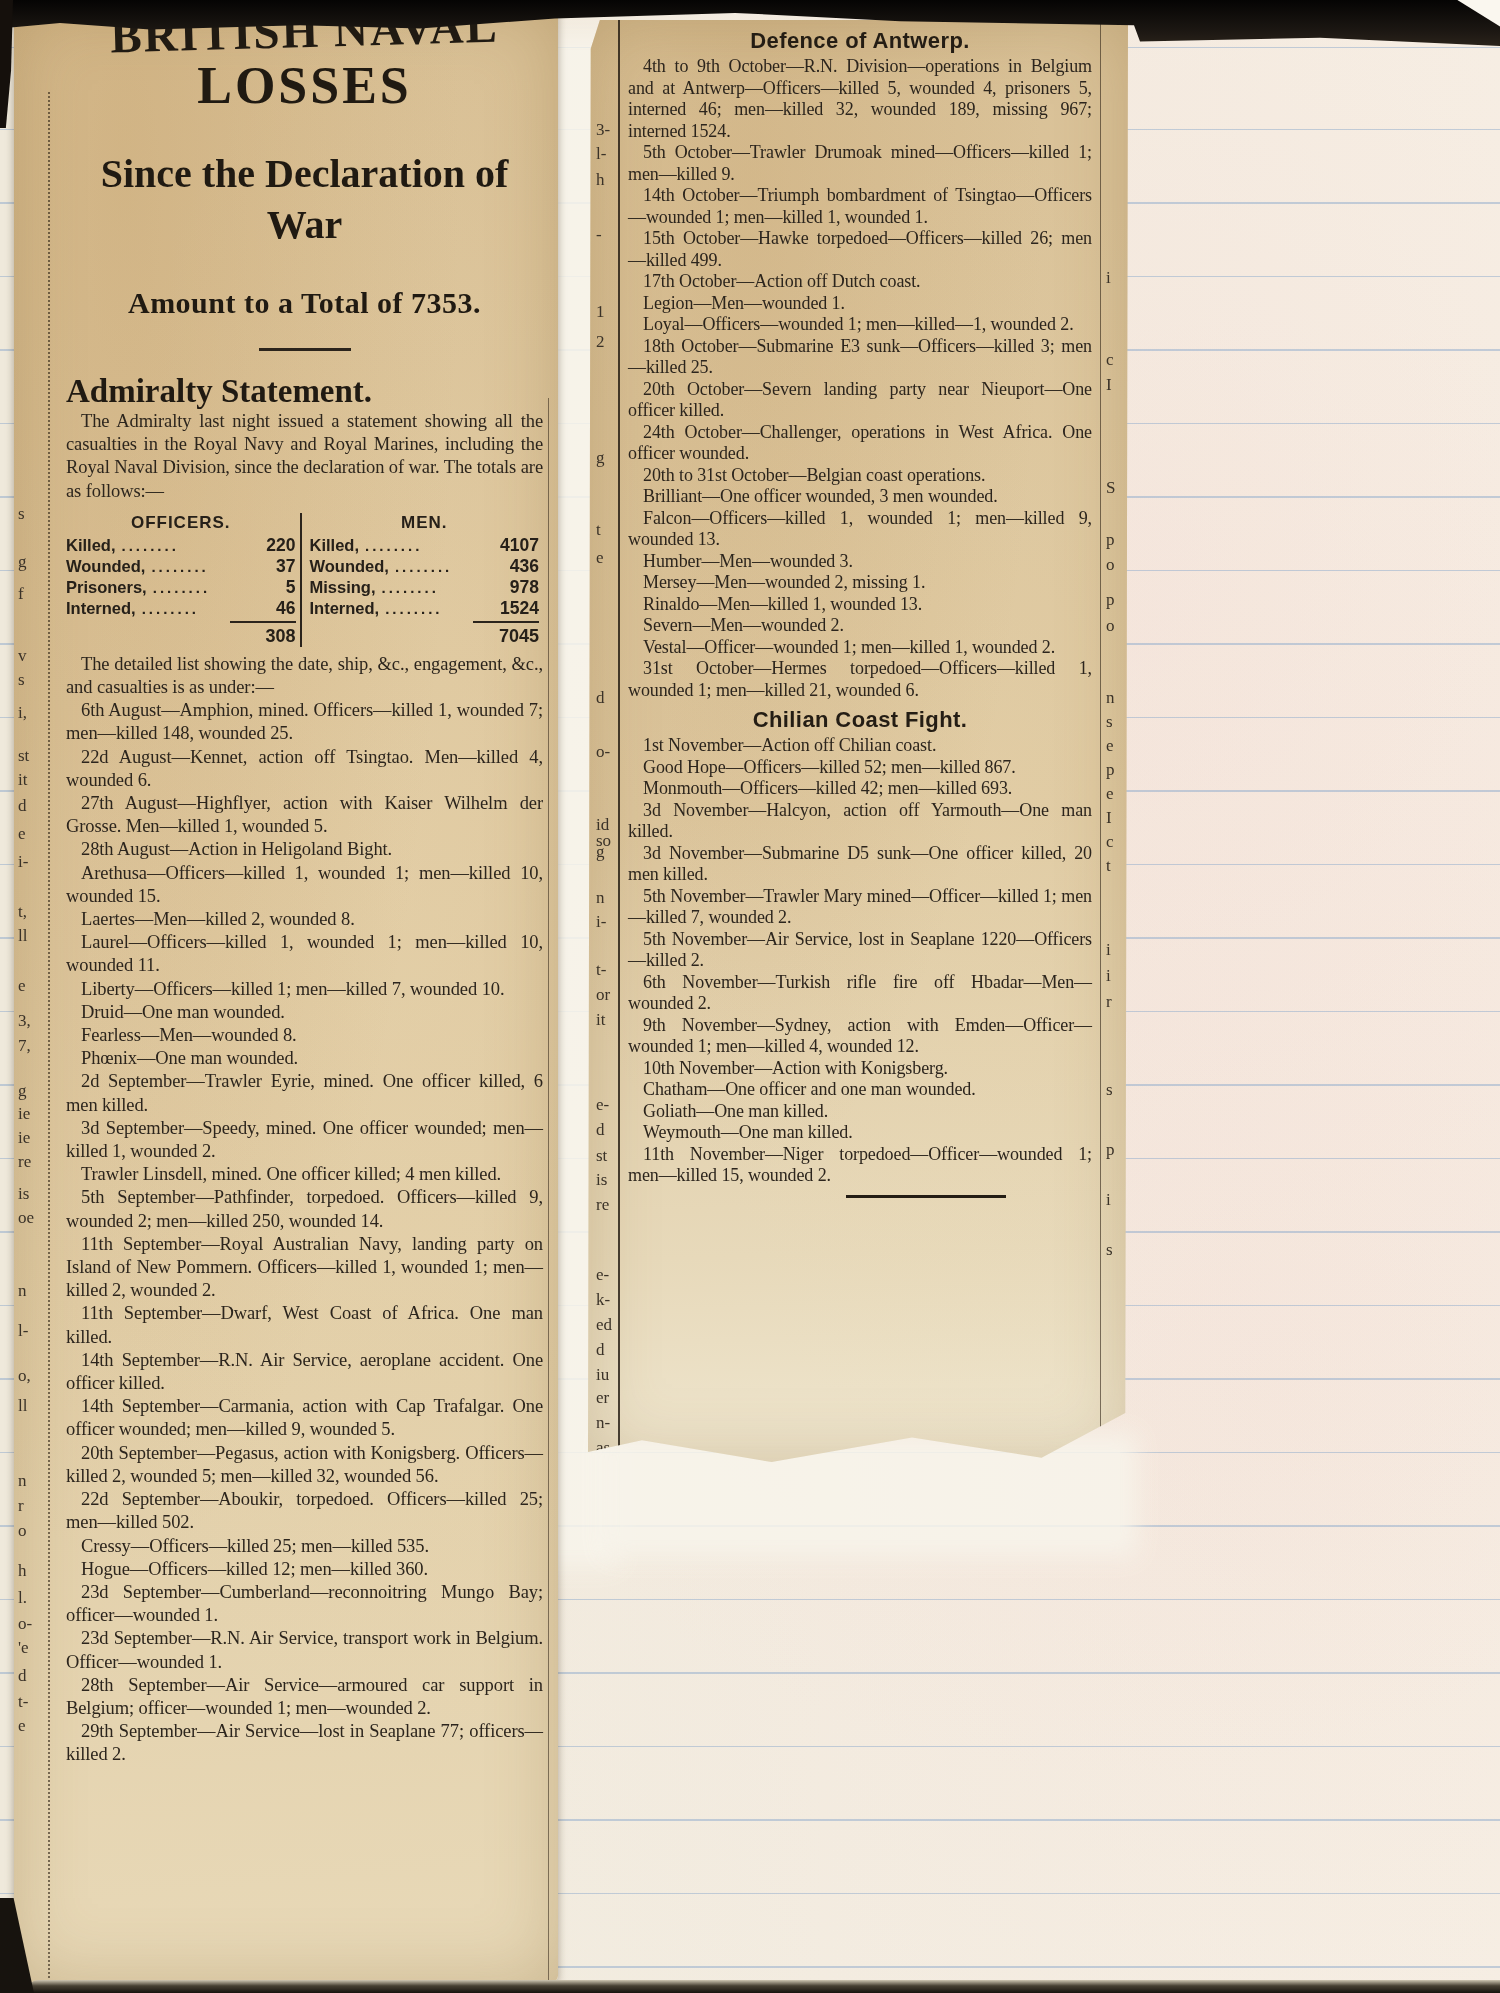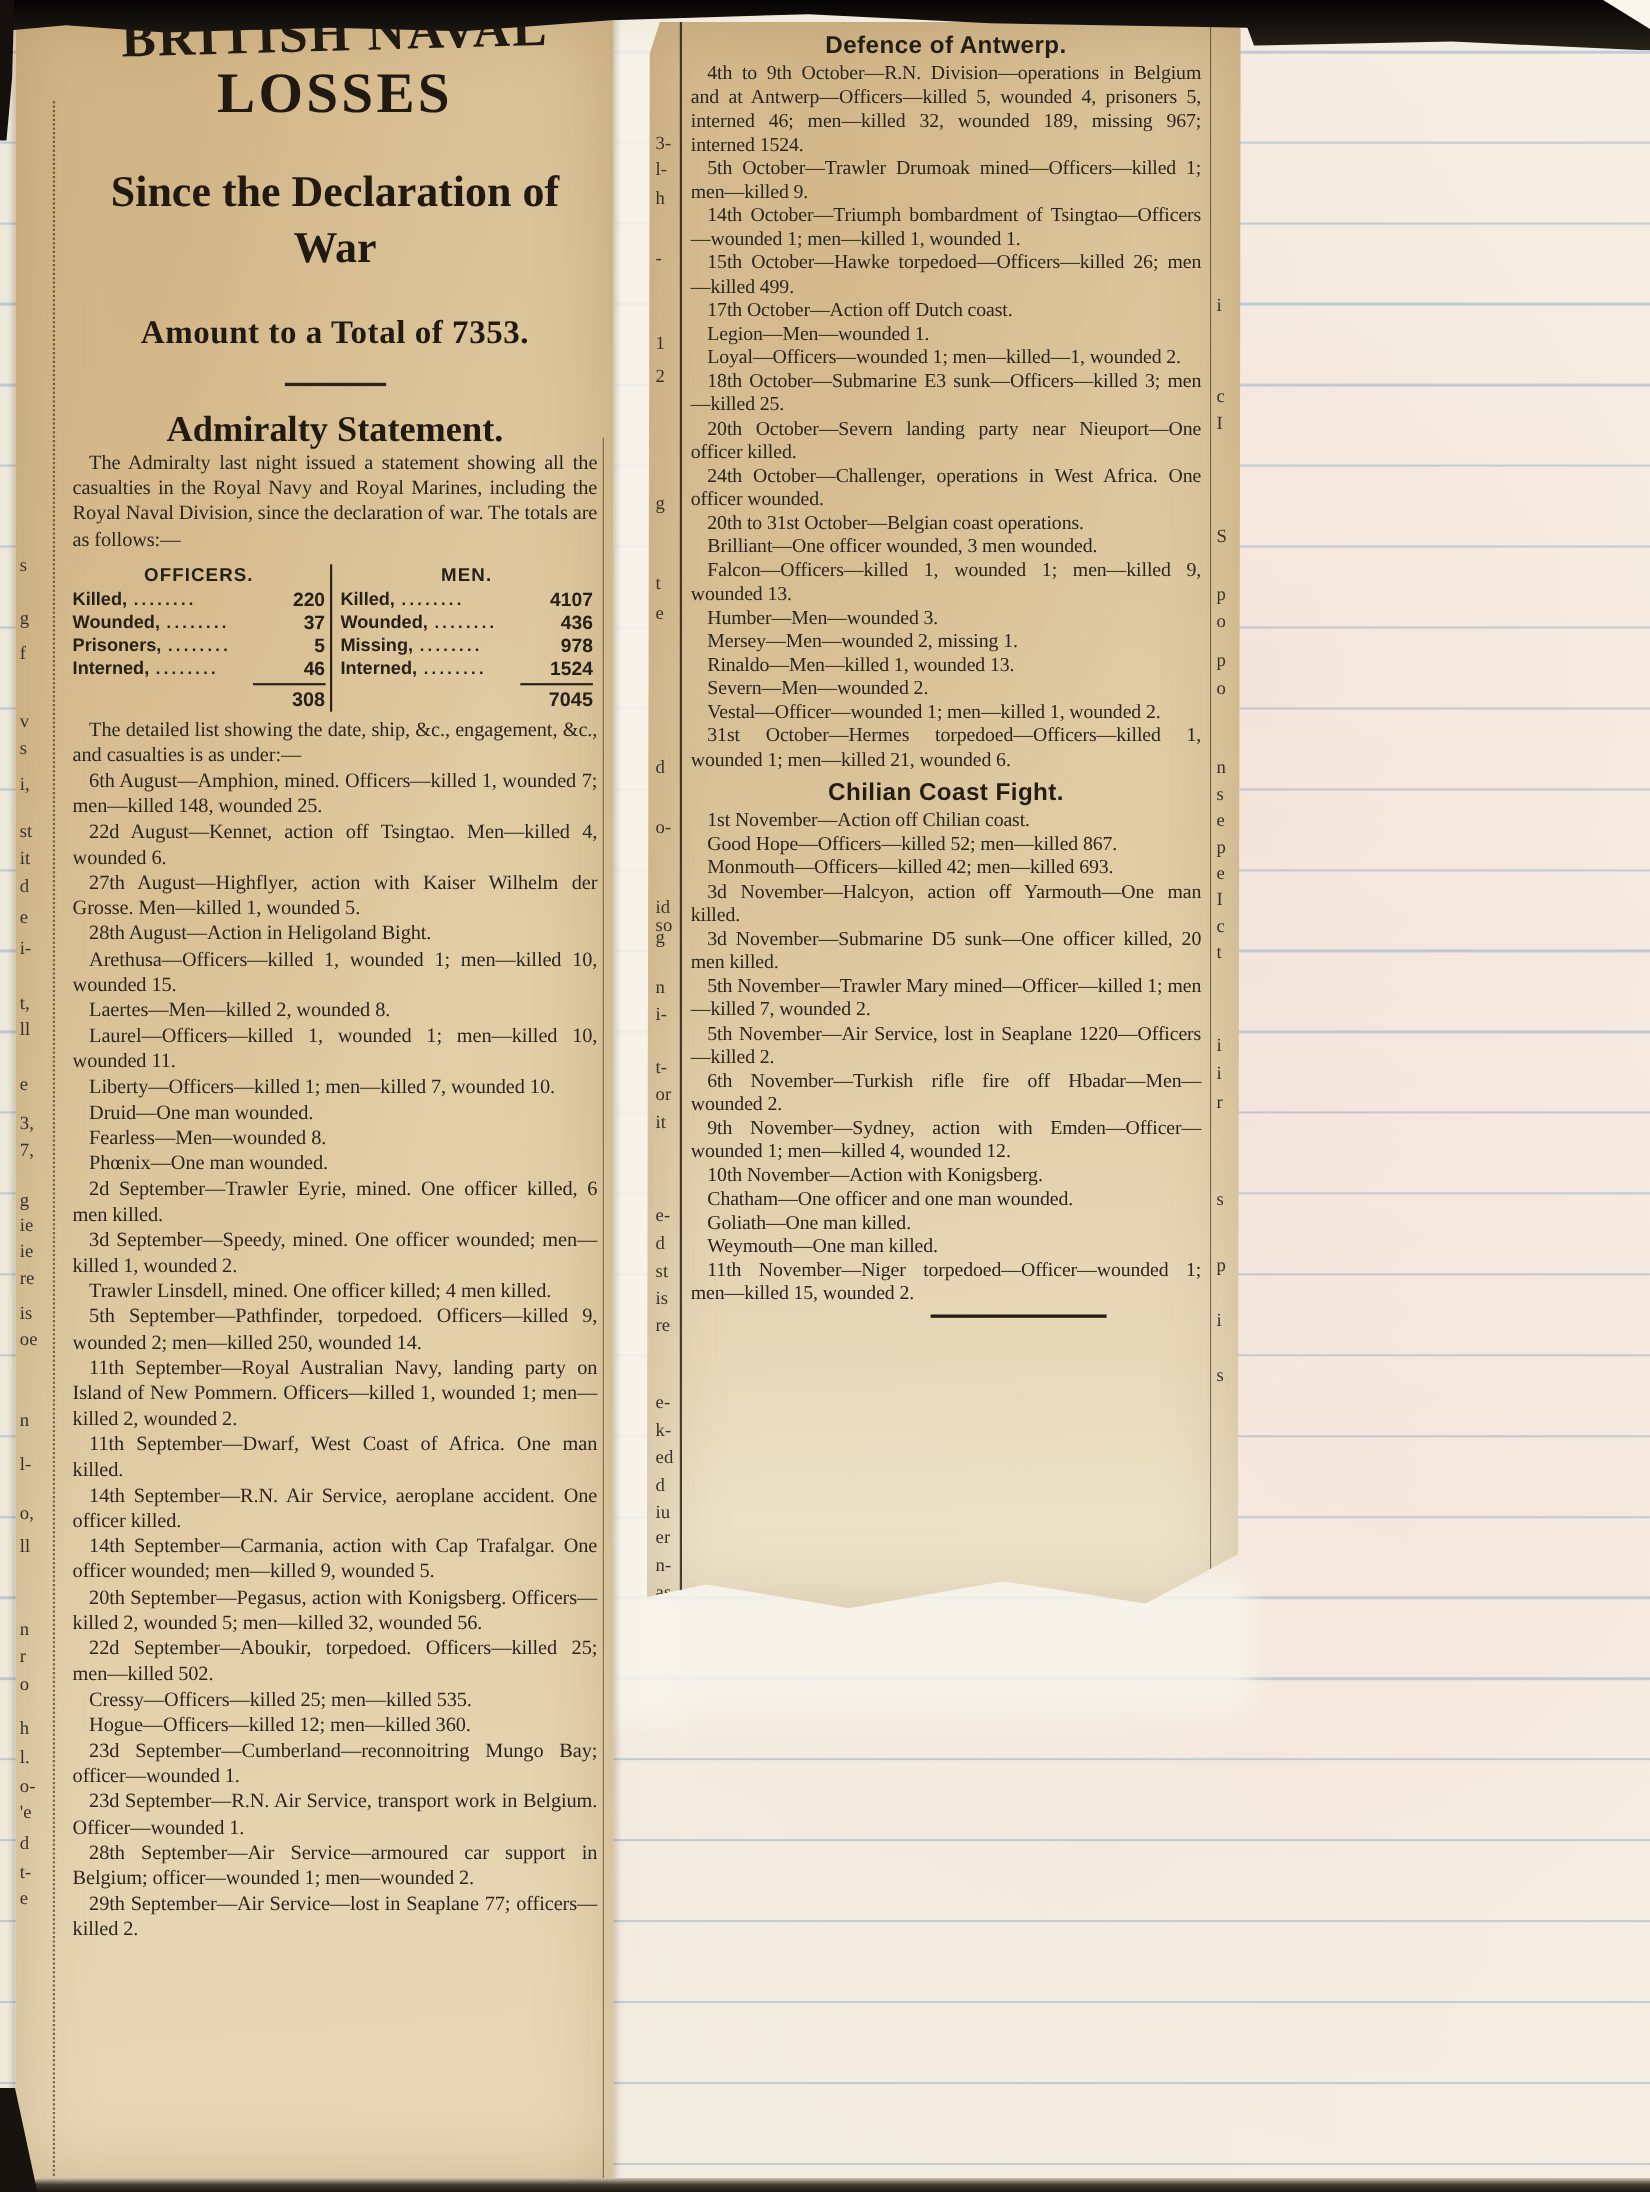--- a/index.html
+++ b/index.html
@@ -47,21 +47,21 @@
   
   .cl-content{position:absolute;left:52px;right:15px;top:0;}
   .hl-top{margin:2px 0 0;font-size:47px;line-height:1;font-weight:bold;text-align:center;
           letter-spacing:2px;transform:rotate(-1.6deg);color:#201a12;}
   .hl-main{margin:4px 0 0;font-size:52px;line-height:1.05;font-weight:bold;text-align:center;
            letter-spacing:3px;color:#201a12;}
   .hl-sub{margin:34px 0 0;font-size:40px;line-height:1.28;font-weight:bold;text-align:center;color:#201a12;}
   .hl-total{margin:36px 0 0;font-size:30px;font-weight:bold;text-align:center;color:#201a12;
             letter-spacing:.5px;white-space:nowrap;}
   .short-rule{width:92px;height:3px;background:#2b241c;margin:28px auto 0;}
-  .sec-head{margin:22px 0 0;font-size:33px;font-weight:bold;text-align:center;color:#201a12;}
+  .sec-head{margin:22px 0 0;font-size:33px;font-weight:bold;text-align:left;color:#201a12;}
   .cl-content p, .rc-content p{margin:0;text-align:justify;text-indent:15px;
       font-size:18.5px;line-height:23.2px;letter-spacing:-.1px;}
   .intro{margin-top:14px;}
   .list-intro{margin-top:8px;}
 
   
   .ctable{display:flex;margin:10px 0 6px;font-family:"Liberation Sans",sans-serif;font-weight:bold;color:#262019;}
   .ctable .half{width:50%;padding:0 4px 0 0;}
   .ctable .half.men{border-left:2px solid #2b241c;padding-left:8px;}
   .ctable h5{margin:0 0 2px;font-size:17px;text-align:center;letter-spacing:1px;}

